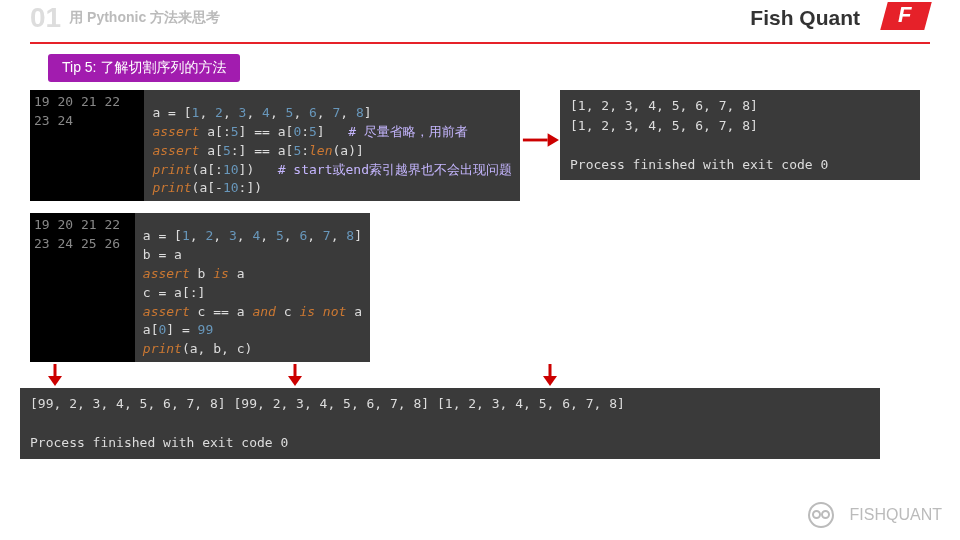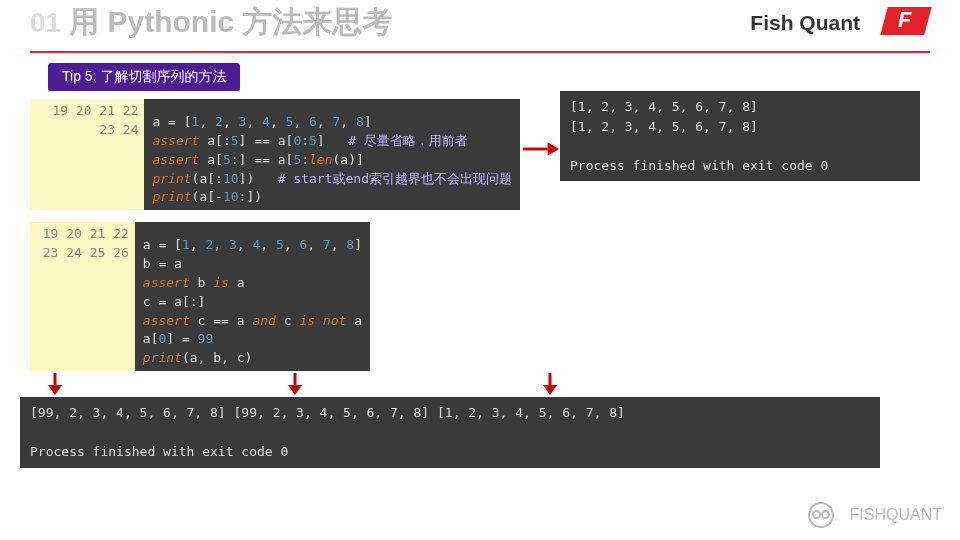--- a/index.html
+++ b/index.html
@@ -1,26 +1,26 @@
 <!DOCTYPE html>
 <html><head>
 <meta charset="utf-8">
 <style>
   body{margin:0;font-family:Arial,"Microsoft YaHei",sans-serif;background:#fff;width:960px;height:540px;overflow:hidden;position:relative}
   .header{display:flex;align-items:center;padding:2px 30px 0 30px}
   .ch-num{font-size:28px;font-weight:bold;color:#ddd;margin-right:8px}
-  .ch-title{font-size:30px;font-weight:bold;color:#bbb;flex:1}
+  .ch-title{font-size:14px;font-weight:bold;color:#bbb;flex:1}
   .brand{font-size:21px;font-weight:bold;color:#333;margin-right:20px}
   .logo{width:50px;height:32px;position:relative}
   .logo .bg{position:absolute;width:44px;height:28px;background:#e62129;transform:skewX(-15deg);left:4px}
   .logo .f{position:absolute;color:#fff;font-weight:bold;font-style:italic;font-size:22px;left:18px;top:0}
   .redline{height:2px;background:#e62129;margin:8px 30px 0 30px}
-  .tip{display:inline-block;background:#4c1d95;color:#fff;font-size:14px;padding:5px 14px;border-radius:3px;margin:10px 0 0 48px}
+  .tip{display:inline-block;background:#a21caf;color:#fff;font-size:14px;padding:5px 14px;border-radius:3px;margin:10px 0 0 48px}
   .code{background:#3a3a3a;color:#ddd;font-family:Consolas,monospace;font-size:13px;line-height:1.45;margin:8px 0 0 30px;display:flex}
-  .ln{background:#fef9c3;color:#888;padding:3px 6px 3px 4px;text-align:right;user-select:none}
+  .ln{background:#000000;color:#888;padding:3px 6px 3px 4px;text-align:left;user-select:none}
   .src{padding:14px 8px 3px 8px;white-space:pre}
   .k{color:#cc7832;font-style:italic}
   .n{color:#6897bb}
   .c{color:#c4b5fd}
   .out{background:#3a3a3a;color:#ddd;font-family:Consolas,monospace;font-size:13px;line-height:1.5;padding:6px 10px;white-space:pre}
   .row1{display:flex;align-items:flex-start;gap:0}
   .arrow-r{width:40px;display:flex;align-items:center;justify-content:center;height:100px;margin-top:8px}
   .arrow-r svg{width:38px;height:22px}
   .arrows-d{display:flex;margin:2px 0 0 30px}
   .arrows-d .ad{width:20px;height:22px}
@@ -61,21 +61,21 @@
 <span class="k">assert</span> a[<span class="n">5</span>:] == a[<span class="n">5</span>:<span class="k">len</span>(a)]
 <span class="k">print</span>(a[:<span class="n">10</span>])   <span class="c"># start或end索引越界也不会出现问题</span>
 <span class="k">print</span>(a[-<span class="n">10</span>:])</div>
   </div>
   <div class="arrow-r">
     <svg viewBox="0 0 40 20">
         <line x1="2" y1="10" x2="28" y2="10" stroke="#c00" stroke-width="3"></line>
         <polygon points="28,3 40,10 28,17" fill="#c00"></polygon>
       </svg>
   </div>
-  <div class="out" style="width:340px;">[1, 2, 3, 4, 5, 6, 7, 8]
+  <div class="out" style="width:340px;margin-top:8px">[1, 2, 3, 4, 5, 6, 7, 8]
 [1, 2, 3, 4, 5, 6, 7, 8]
 
 Process finished with exit code 0</div>
 </div>
 
 <div class="code" style="width:340px;margin-top:12px">
   <div class="ln" id="ln2">19
 20
 21
 22

